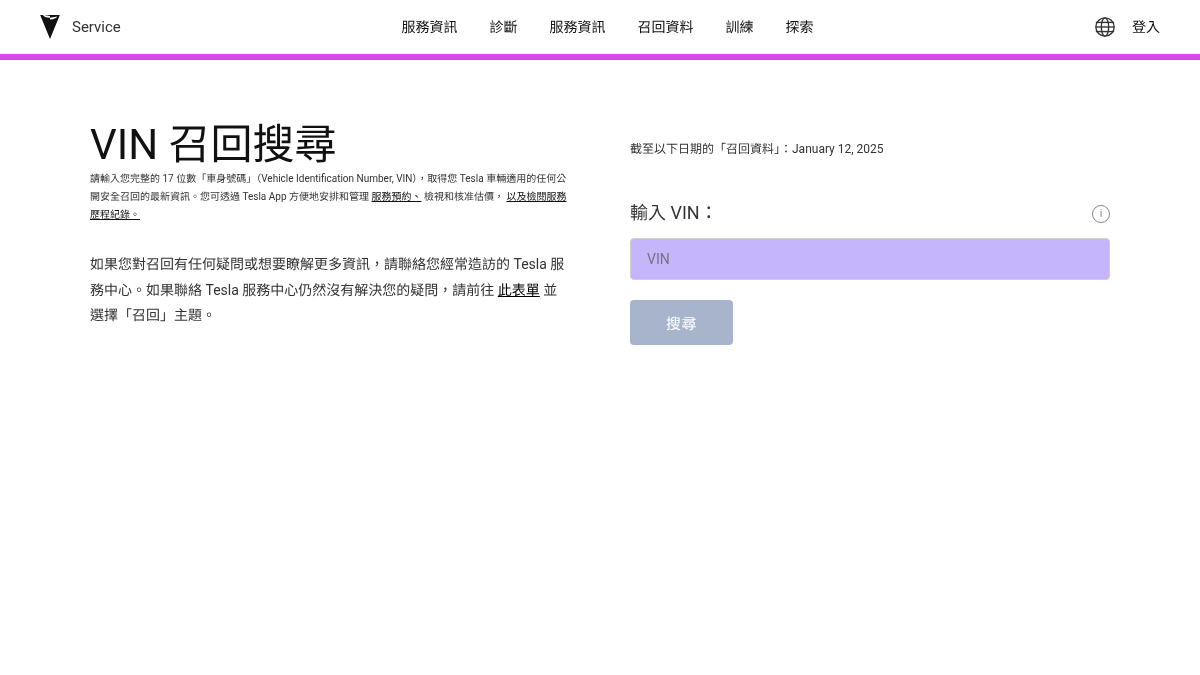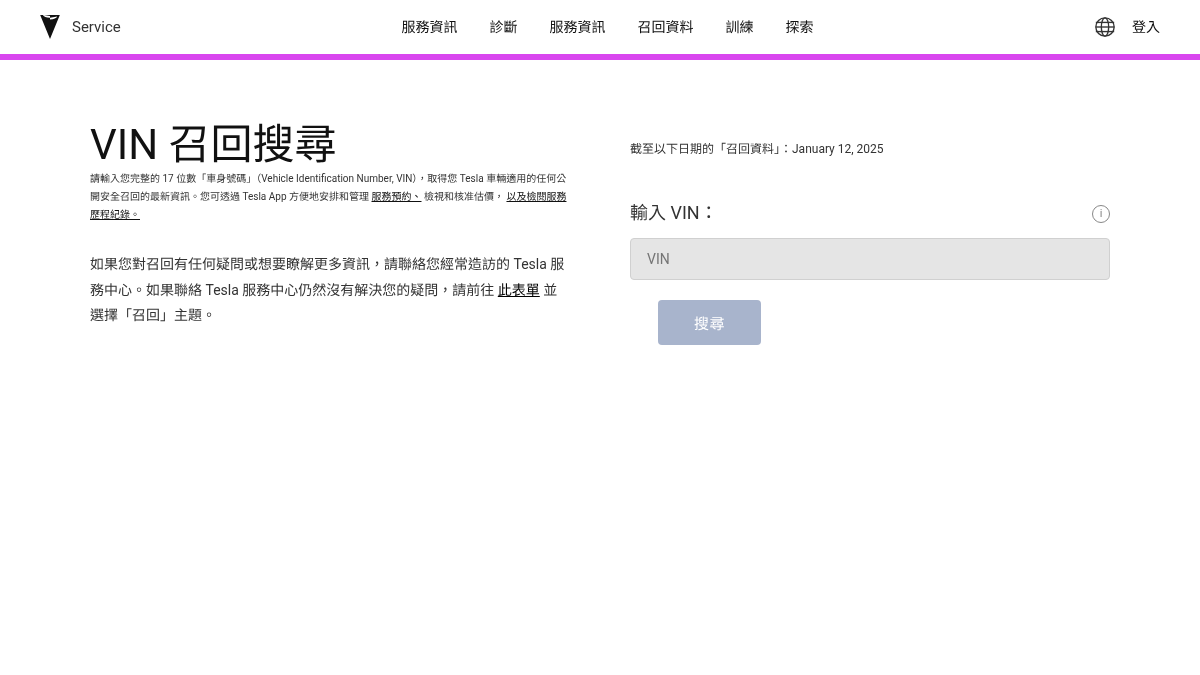--- a/index.html
+++ b/index.html
@@ -155,38 +155,37 @@
       flex-shrink: 0;
       margin-left: auto;
     }
 
     .vin-input {
       width: 100%;
       padding: 12px 16px;
       font-size: 14px;
       border: 1px solid #d0d0d0;
       border-radius: 4px;
-      background: #e5e5e5;
+      background: #c4b5fd;
       color: #333;
       outline: none;
       margin-bottom: 20px;
       font-family: inherit;
     }
 
     .search-btn {
       background: #a8b4cc;
       color: #fff;
       border: none;
       border-radius: 4px;
       padding: 12px 36px;
       font-size: 15px;
       cursor: pointer;
       font-family: inherit;
       letter-spacing: 0.5px;
-      margin-left: 28px;
     }
 
     
     .tesla-t-logo {
       width: 20px;
       height: 24px;
     }
   </style>
 </head>
 <body>

